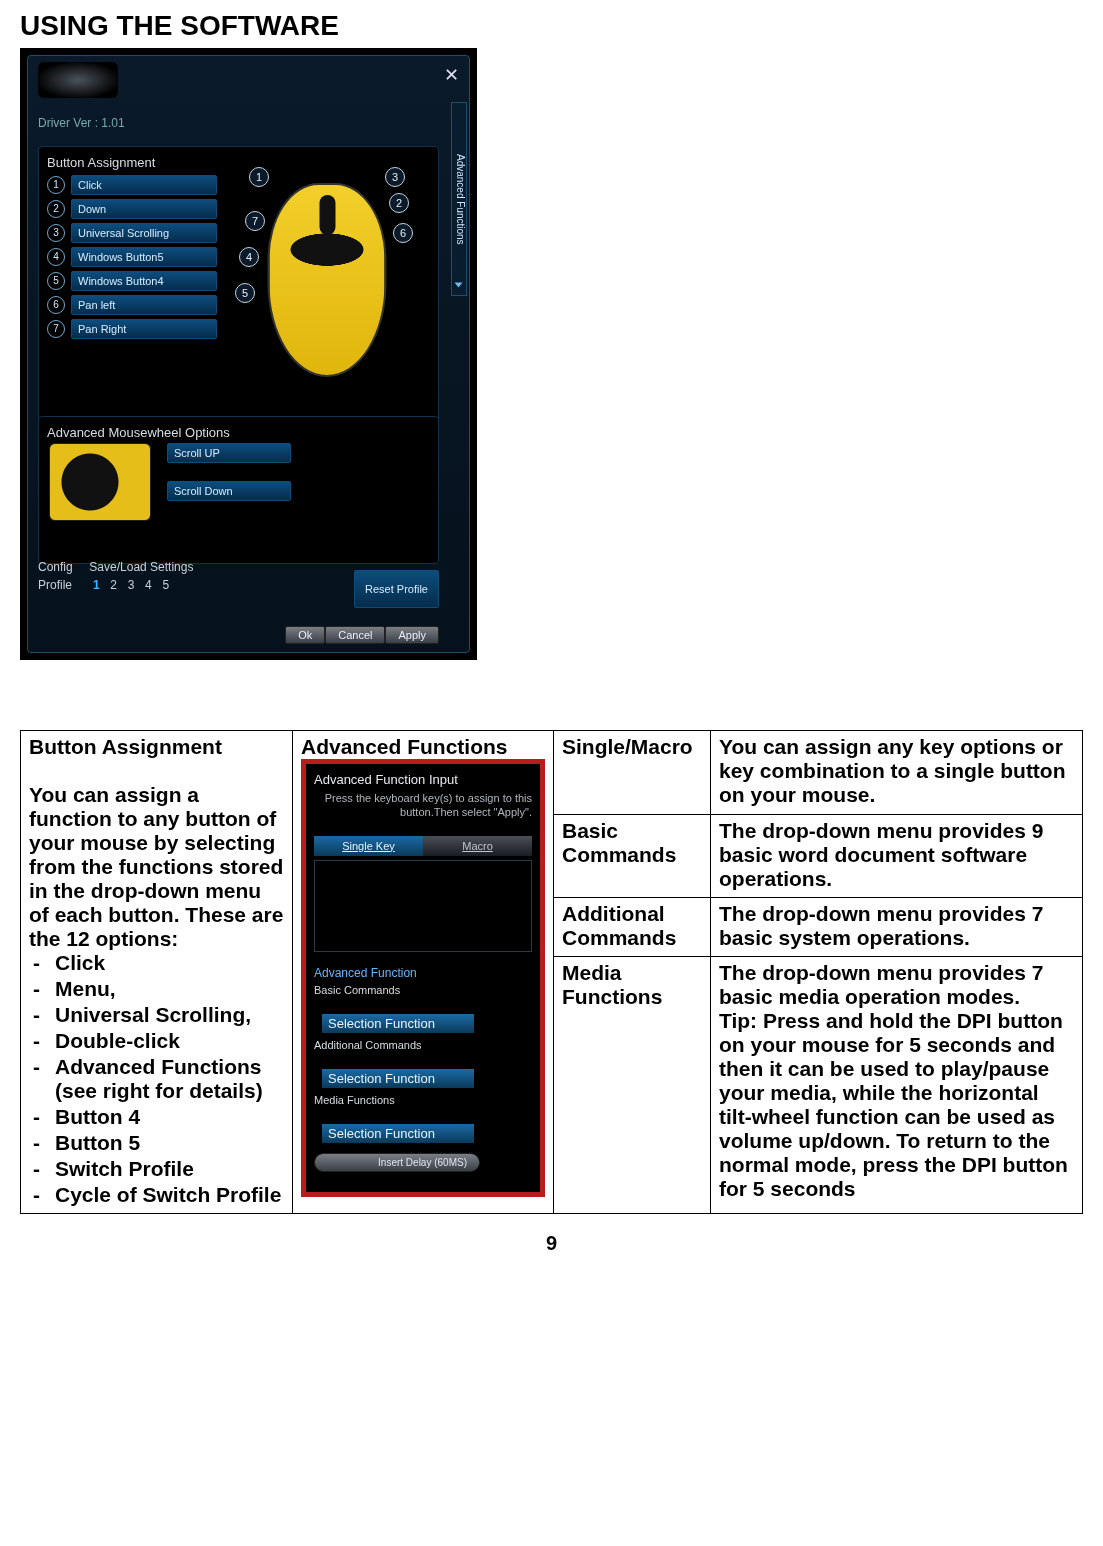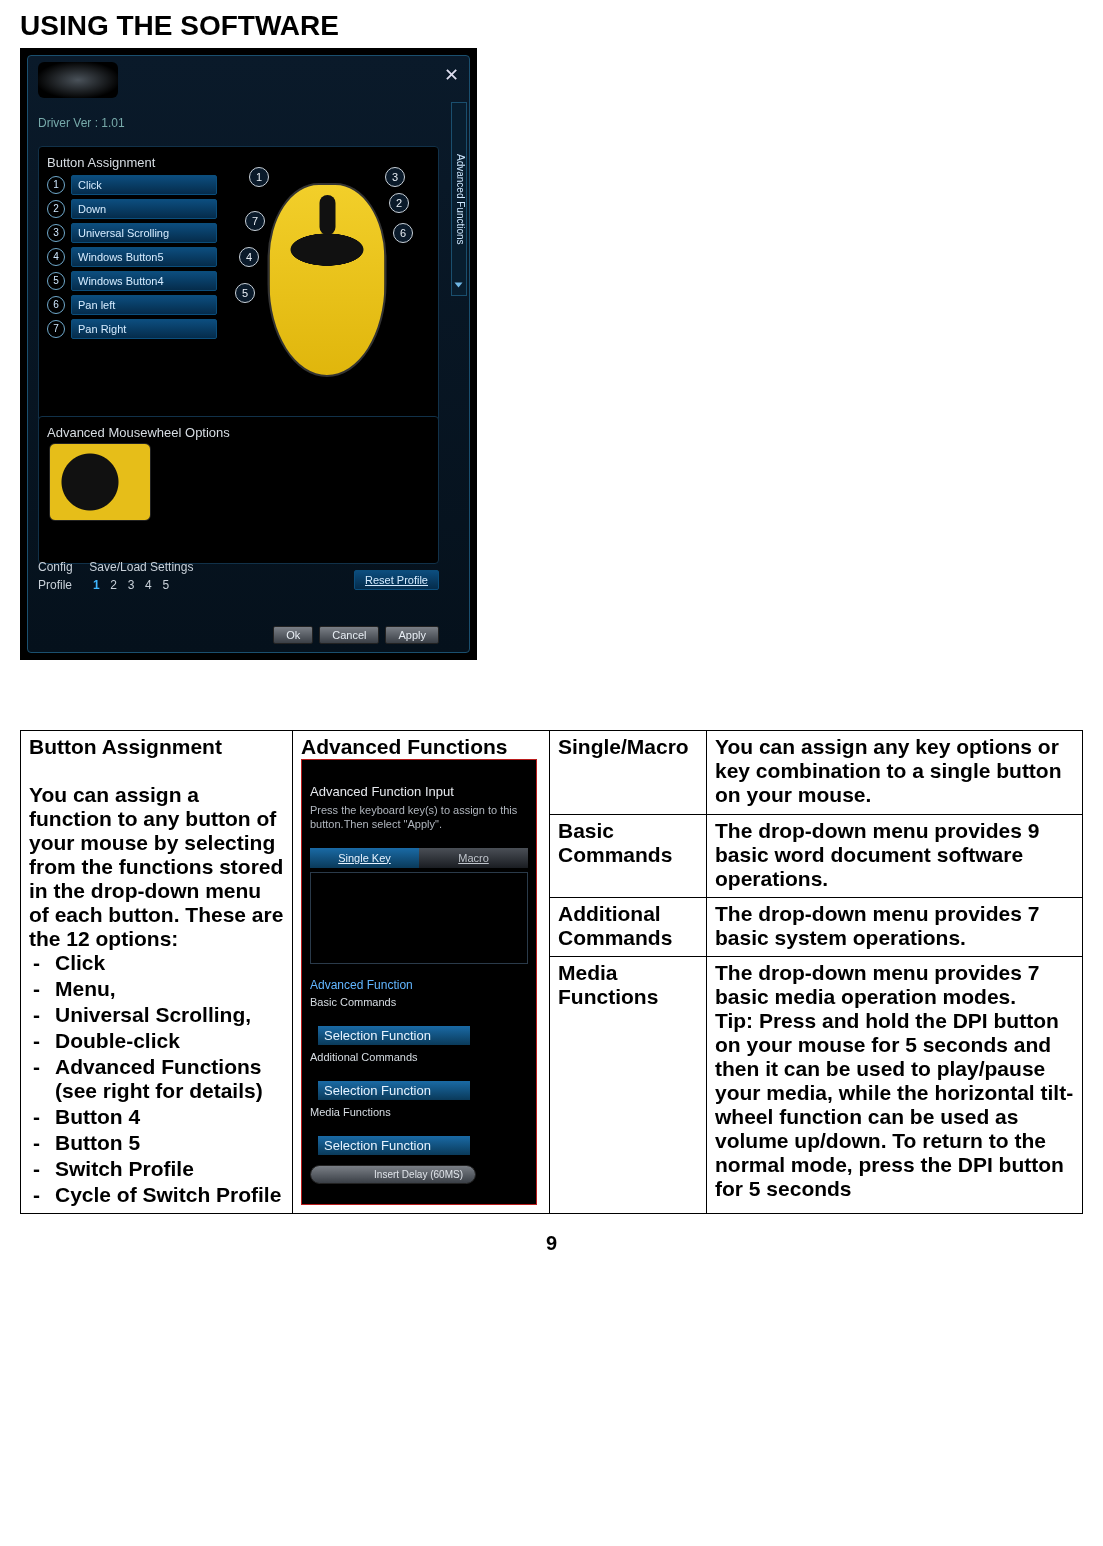--- a/index.html
+++ b/index.html
@@ -187,47 +187,47 @@
     display:inline-block; width:14px; text-align:center;
     color:#c9d1d9;
   }
   .profiles span.active{ color:#3fb7ff; font-weight:bold; }
   .reset-btn{
     position:absolute;
     right:0; top:10px;
     background: linear-gradient(#0c4d7e, #052c4b);
     border:1px solid #0b4e7c;
     color:#d6ecff; font-size:11px;
-    padding:3px 10px; border-radius:2px;text-decoration:underline;
+    padding:12px 10px; border-radius:2px;
   }
   .dlg-btns{
     position:absolute;
     right:30px; bottom:8px;
-    display:flex; gap:6px;
+    display:flex; gap:0;
   }
   .dlg-btns button{
     background: linear-gradient(#7a7f86,#3a3f46);
     border:1px solid #222;
     color:#e8eef4;
     font-size:11px;
     padding:2px 12px;
     border-radius:2px;
   }
 
   
   .adv-shot {
     width: 218px;
     background: #000;
-    border: 1px solid #b91c1c;
-    padding: 24px 8px 20px 8px;
+    border: 5px solid #b91c1c;
+    padding: 8px 8px 20px 8px;
     color: #d7dde3;
     font-size: 12px;
   }
   .adv-shot .adv-title{ color:#e6e9ee; font-size:13px; margin-bottom:4px; }
-  .adv-shot .adv-desc{ color:#b0b6be; font-size:11px; line-height:1.3; margin-bottom:16px; }
+  .adv-shot .adv-desc{ color:#b0b6be; font-size:11px; line-height:1.3; margin-bottom:16px;text-align:right; }
   .tabrow{ display:flex; margin-bottom:4px; }
   .tabrow .tab{
     flex:1; text-align:center; font-size:11px; padding:4px 0;
     background: linear-gradient(#1a6aa5,#0a3a5a);
     color:#e6f3ff;
     text-decoration:underline;
   }
   .tabrow .tab.inactive{
     background: linear-gradient(#4a4f56,#1a1d22);
     color:#c0c5cc;
@@ -339,20 +339,24 @@
         <div class="callout c4">4</div>
         <div class="callout c5">5</div>
         <div class="callout c6">6</div>
         <div class="callout c7">7</div>
       </div>
     </div>
 
     <div class="panel wheel">
       <h4>Advanced Mousewheel Options</h4>
       <div class="wheel-thumb"></div>
+      <div class="wheel-btns">
+        <div class="assign-btn">Scroll UP</div>
+        <div class="assign-btn">Scroll Down</div>
+      </div>
     </div>
 
     <div class="bottom-bar">
       <div>
         <span class="lbl">Config</span>
         <span>Save/Load Settings</span>
       </div>
       <div style="margin-top:4px;">
         <span class="lbl">Profile</span>
         <span class="profiles">

